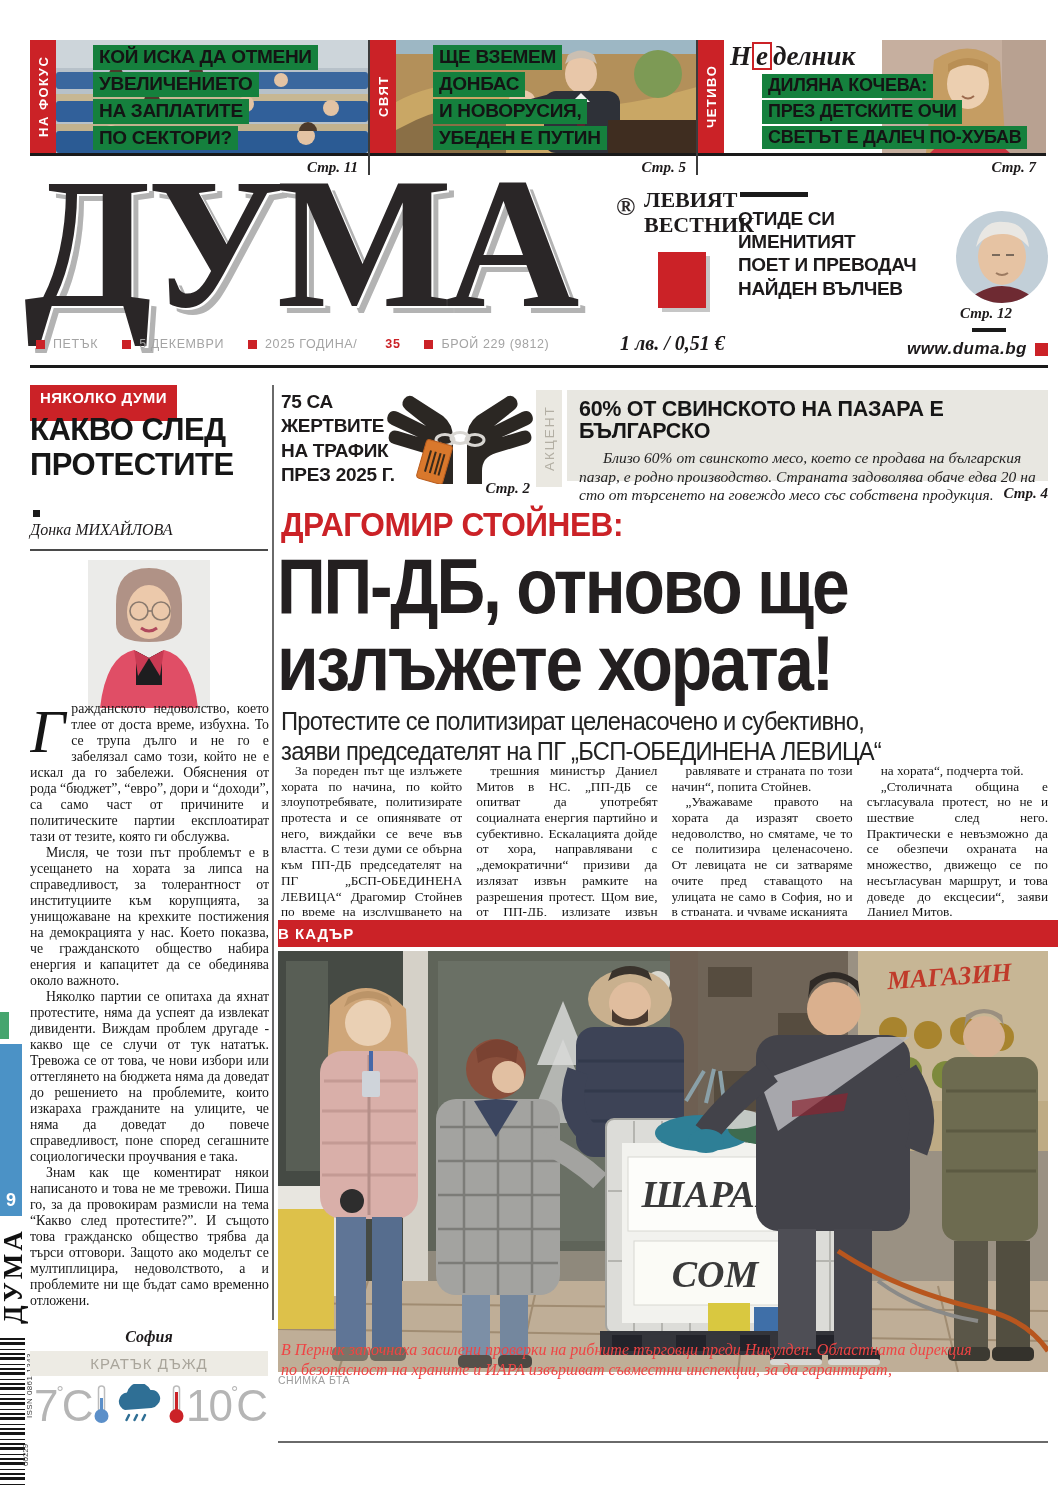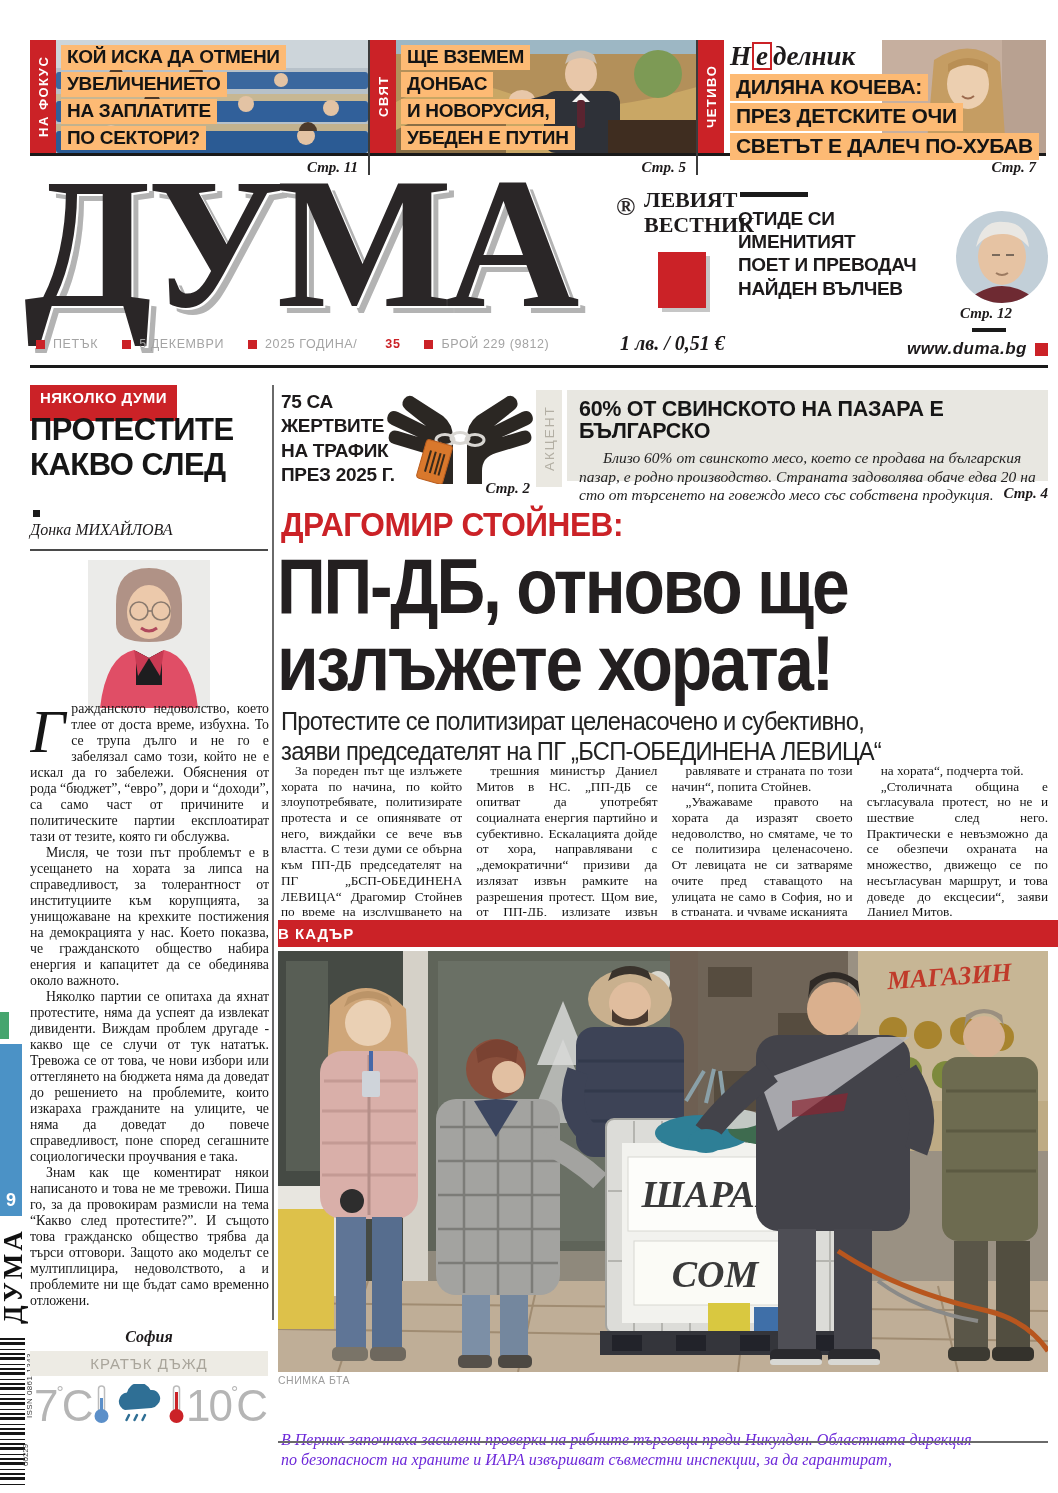--- a/index.html
+++ b/index.html
@@ -13,30 +13,30 @@
   .t1{width:338px;}
   .t2{width:330px; border-left:2px solid #3c3c3c; border-right:2px solid #3c3c3c;}
   .t3{width:348px;}
   .teaser-main{display:flex; height:113px; position:relative;}
   .vlabel{width:26px; background:var(--red); color:#fff; font:bold 13px/1 "Liberation Sans", sans-serif;
     writing-mode:vertical-rl; transform:rotate(180deg); display:flex; align-items:center; justify-content:center;
     letter-spacing:1.5px; flex:none;}
   .t-photo{position:relative; flex:1; overflow:hidden;}
   .t-photo svg{position:absolute; inset:0;}
   .chips{position:absolute; left:5px; top:5px; z-index:3;}
-  .chip{display:table; background:#fdba74; color:#141414; font:bold 19px/1.15 "Liberation Sans", sans-serif;
-    letter-spacing:-0.3px; padding:1px 6px 2px; margin-bottom:2px; white-space:nowrap;}
+  .chip{display:table; background:#15803d; color:#141414; font:bold 19px/1.15 "Liberation Sans", sans-serif;
+    letter-spacing:-0.3px; padding:1px 6px 2px; margin-bottom:2px; white-space:nowrap;margin-left:32px;}
   .teaser-foot{border-top:3px solid #1a1a1a; text-align:right; font:bold italic 15px/1.2 "Liberation Serif", serif;
     padding:2px 10px 0 0; height:22px;}
   .t3-mid{position:relative; z-index:3; width:158px; padding:2px 0 12px 6px; flex:none;}
   .t3-photo{position:relative; width:164px; overflow:hidden;}
   .t3-photo svg{position:absolute; inset:0;}
   .nedelnik{font:bold italic 27px/1 "Liberation Serif", serif; white-space:nowrap;}
   .boxed{border:2px solid var(--red); padding:0 2px; margin:0 1px; display:inline-block; line-height:0.9;}
-  .t3 .chip{font-size:21px;}
+  .t3 .chip{font-size:18px;}
 
   
   .masthead{position:absolute; left:30px; top:186px; width:1018px; height:182px;}
   .brand-title{position:absolute; left:-6px; top:-36px; font:bold 186px/1 "Liberation Serif", serif;
     letter-spacing:-7px; color:#2a2627; text-shadow:2px 2px 0 #fff, 7px 7px 0 #b3b3b3; white-space:nowrap;}
   .reg{position:absolute; left:586px; top:6px; font:bold 26px "Liberation Serif", serif; color:#2a2627;}
   .tagline{position:absolute; left:614px; top:2px; font:bold 22px/1.12 "Liberation Serif", serif;}
   .red-square{position:absolute; left:628px; top:66px; width:48px; height:56px; background:var(--red);
     box-shadow:4px 4px 0 #c6c6c6;}
   .obit{position:absolute; left:708px; top:6px; width:310px;}
@@ -113,21 +113,21 @@
     font:13.3px/1.18 "Liberation Serif", serif; text-align:justify; color:#151515;}
   .scol{flex:1; overflow:hidden;}
   .scol p{text-indent:14px;}
 
   
   .kadar-banner{position:absolute; left:278px; top:920px; width:822px; height:27px; background:var(--red); color:#fff;
     font:bold 15px/27px "Liberation Sans", sans-serif; text-align:left; letter-spacing:1px;}
   .kadar-photo{position:absolute; left:278px; top:951px; width:770px; height:421px; overflow:hidden; background:#908a7d;}
   .credit{position:absolute; left:278px; top:1374px; width:768px; text-align:left;
     font:10.5px "Liberation Sans", sans-serif; color:#9b9b9b; letter-spacing:0.5px;}
-  .caption{position:absolute; left:281px; top:1430px; width:767px; font:italic 16px/1.22 "Liberation Serif", serif; color:#6d28d9;}
+  .caption{position:absolute; left:281px; top:1340px; width:767px; font:italic 16px/1.22 "Liberation Serif", serif; color:#ef4444;}
   .bottom-rule{position:absolute; left:278px; top:1441px; width:770px; height:2px; background:#6a6a6a;}
 
   
   .w-city{position:absolute; left:30px; top:1328px; width:238px; text-align:center; font:bold italic 16px "Liberation Serif", serif;}
   .w-cond{position:absolute; left:30px; top:1351px; width:238px; background:#edebe4; color:#a9a59b; text-align:center;
     font:15px "Liberation Sans", sans-serif; letter-spacing:1px; padding:4px 0;}
   .w-row{position:absolute; left:34px; top:1384px; width:232px; display:flex; align-items:center; justify-content:space-between;}
   .w-temp{font:44px/1 "Liberation Sans", sans-serif; color:#b5b5b5; letter-spacing:-2px; white-space:nowrap;}
   .w-temp sup{font-size:18px; vertical-align:22px;}
 </style>
@@ -299,22 +299,22 @@
   <div class="spine-blue">
       <span>9</span>
     </div>
   <div class="spine-duma">ДУМА</div>
   <div class="spine-barcode"></div>
   <div class="spine-issn">ISSN 0861-1343</div>
   <div class="spine-num">00229</div>
 
   <div class="op-label">НЯКОЛКО ДУМИ</div>
   <div class="op-title">
+    <div>КАКВО СЛЕД</div>
     <div>ПРОТЕСТИТЕ</div>
-    <div>КАКВО СЛЕД</div>
   </div>
   <div class="op-bullet"></div>
   <div class="op-author">Донка МИХАЙЛОВА</div>
   <div class="op-rule"></div>
   <div class="op-photo">
     <svg width="122" height="148" viewBox="0 0 122 148">
       <rect width="122" height="148" fill="#ebebe9"></rect>
       <path d="M28 44 Q28 8 61 8 Q94 8 94 44 L94 64 Q94 82 61 82 Q28 82 28 64 z" fill="#b09286"></path>
       <ellipse cx="61" cy="52" rx="22" ry="27" fill="#ecc9ab"></ellipse>
       <circle cx="51" cy="51" r="9" fill="none" stroke="#8a7a6e" stroke-width="1.6"></circle>

